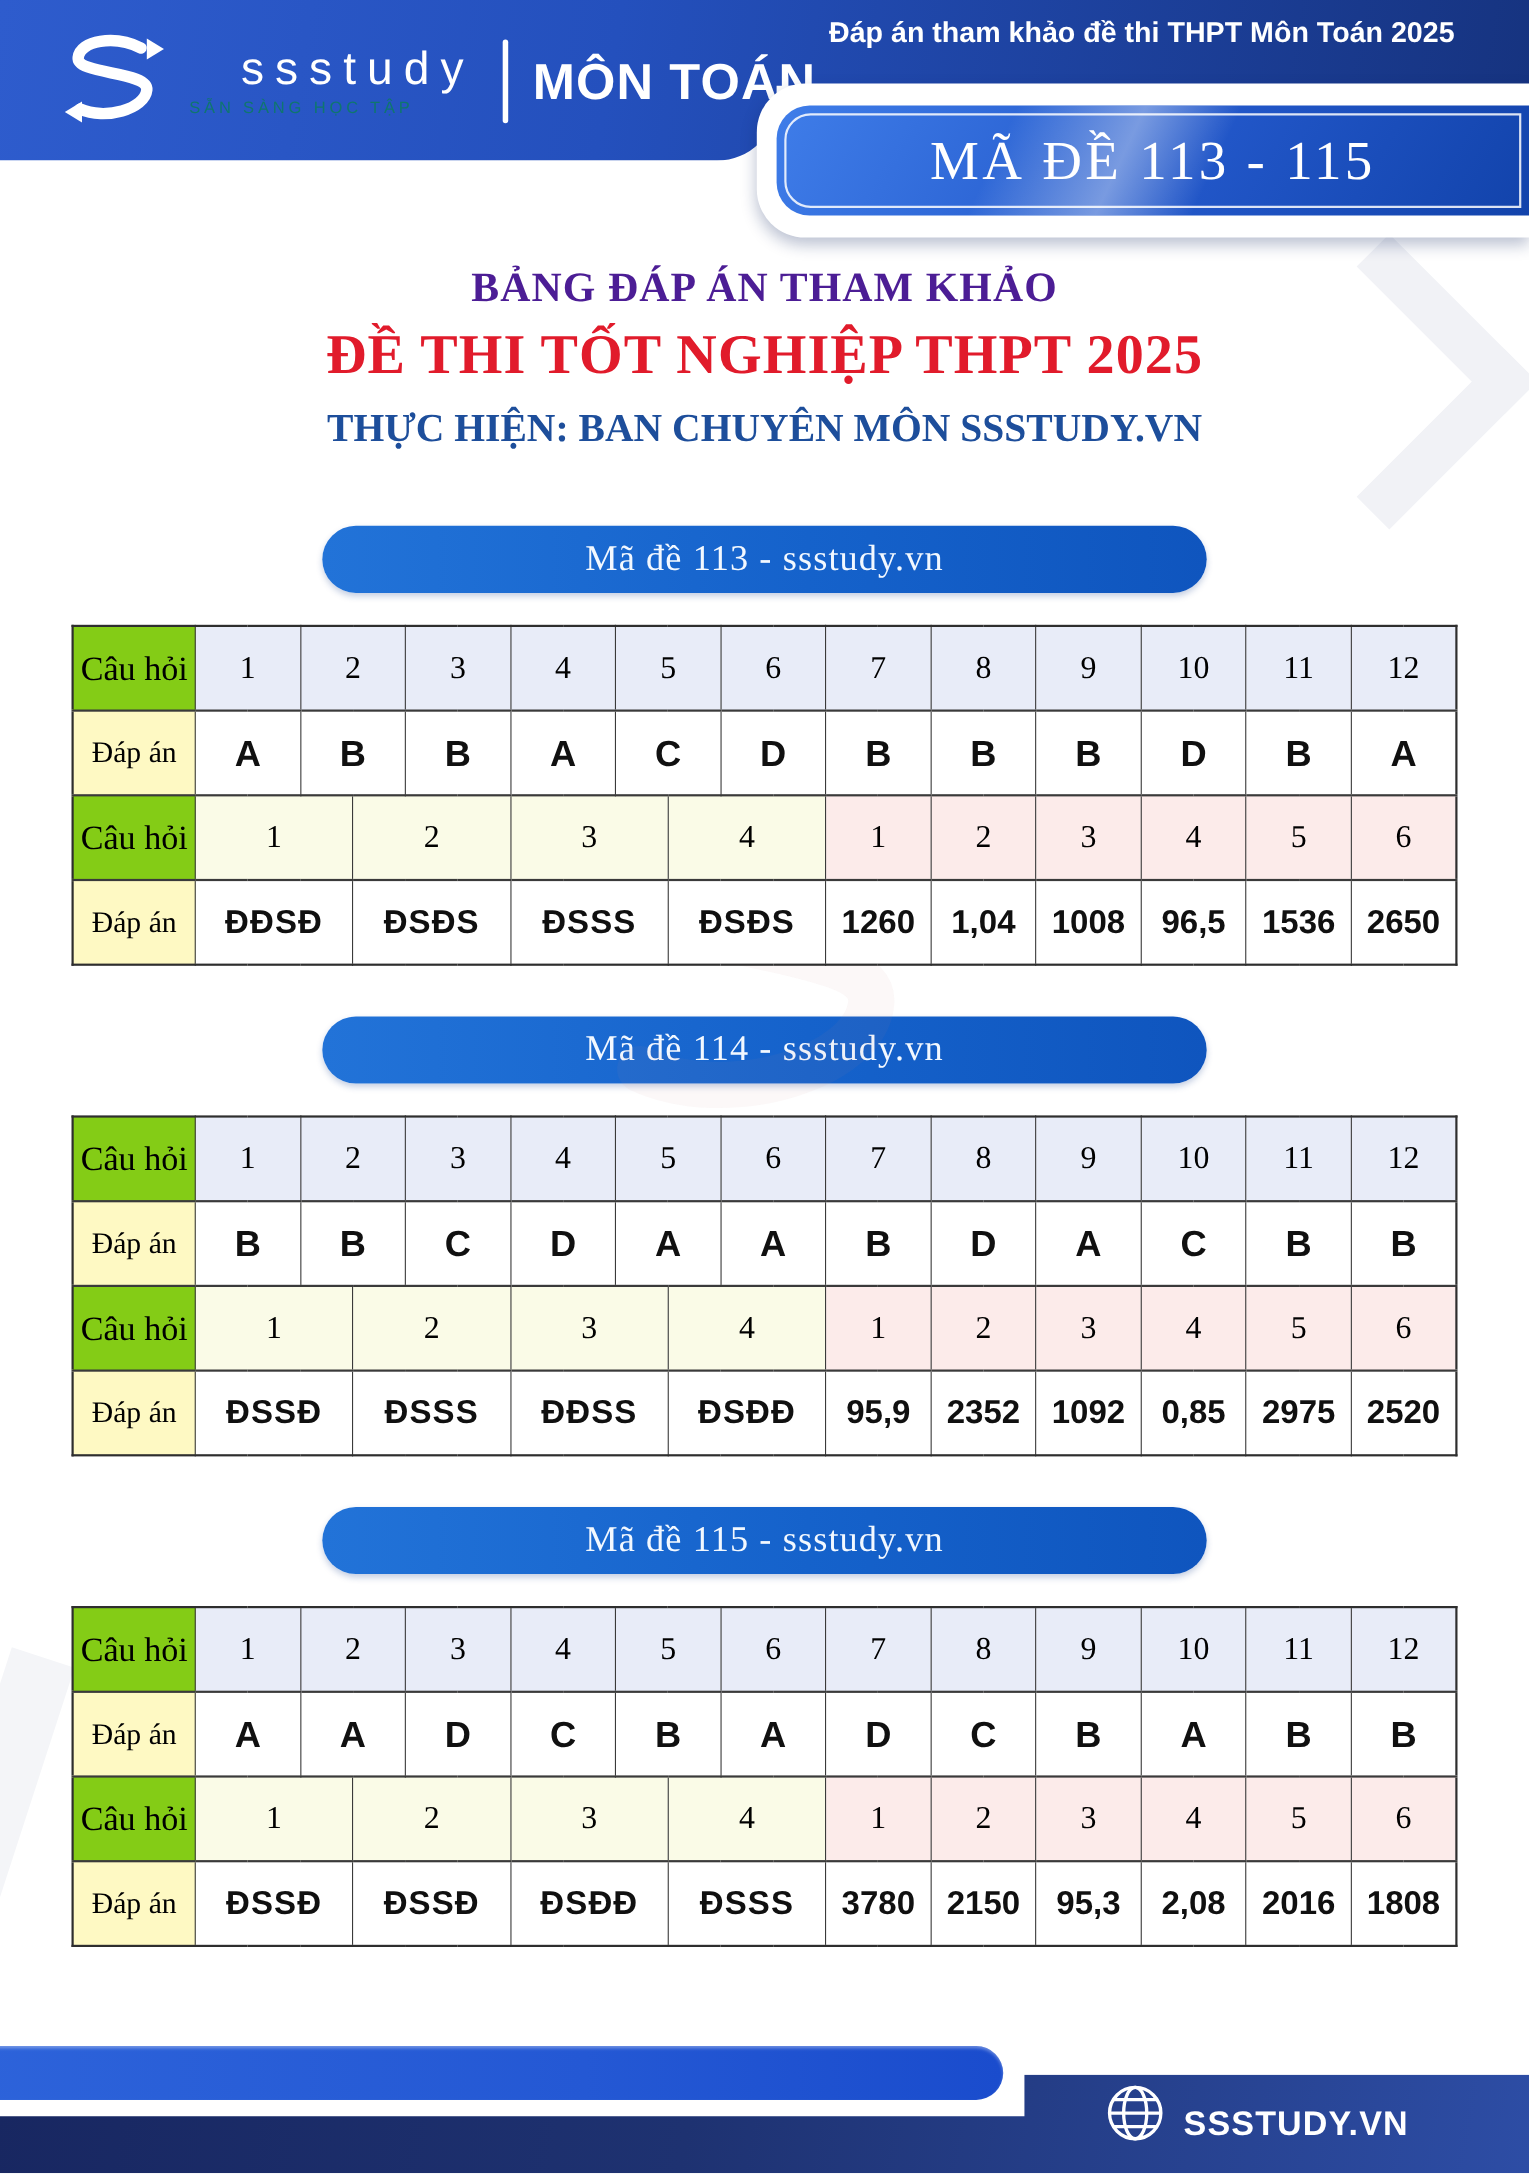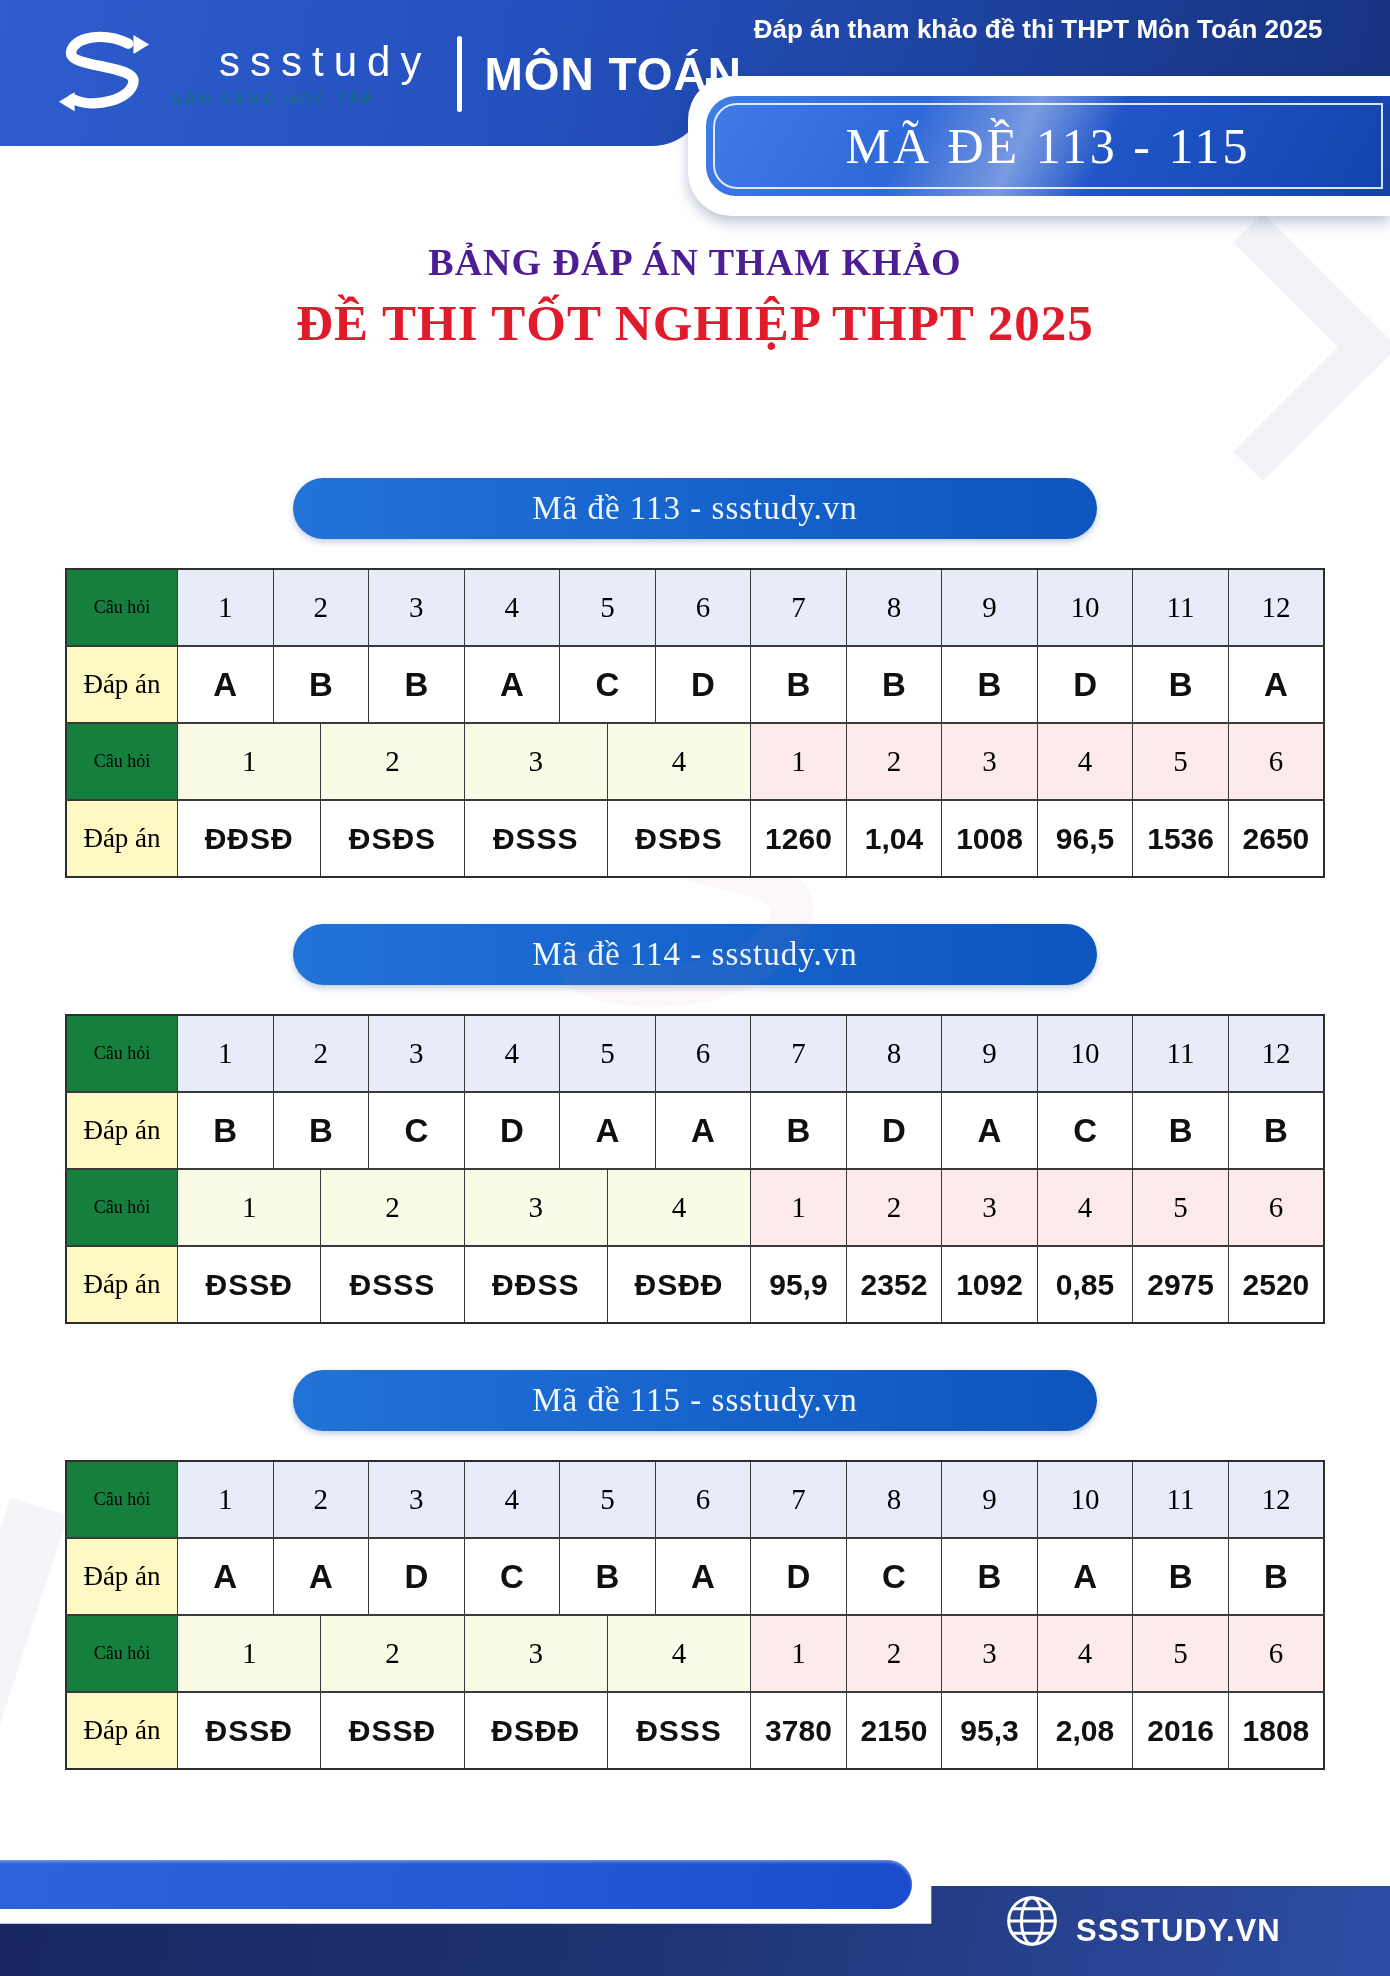--- a/index.html
+++ b/index.html
@@ -47,21 +47,21 @@
   .pill{width:804px;height:61px;margin:0 auto;border-radius:31px;
         background:linear-gradient(90deg,#2273d8 0%,#1562cb 55%,#0f55be 100%);
         box-shadow:0 3px 6px rgba(20,60,140,.25);
         display:flex;align-items:center;justify-content:center;}
   .pill-label{color:#f2f8ff;font-size:33px;letter-spacing:1px;}
   .ans-table{width:1260px;margin:29px auto 0;border-collapse:collapse;table-layout:fixed;
              border:2px solid #2e2e2e;position:relative;z-index:2;}
   .ans-table tr{height:77px;}
   .ans-table td{border:1px solid #3a3a3a;text-align:center;vertical-align:middle;padding:0;}
   .ans-table tr + tr td{border-top-width:2px;}
-  td.lab-hdr{width:110px;background:#15803d;font-size:18px;}
+  td.lab-hdr{width:110px;background:#84cc16;font-size:31px;}
   td.lab{width:110px;background:#fef9c3;font-size:27px;}
   td.q{font-size:29px;}
   td.mc{background:#e8ecf8;}
   td.tf{background:#fafbe7;}
   td.sh{background:#fcebea;}
   td.a{background:#fff;font-family:"Liberation Sans","DejaVu Sans",sans-serif;
        font-weight:700;font-size:33px;color:#101010;}
   td.tfa{font-size:30px;letter-spacing:1px;}
   td.sha{font-size:30px;}
 
@@ -117,20 +117,21 @@
 
   <div class="code-panel">
     <div class="code-inner">
       <span class="code-text">MÃ ĐỀ 113 - 115</span>
     </div>
   </div>
 
   <div class="titles">
     <div class="title-1">BẢNG ĐÁP ÁN THAM KHẢO</div>
     <div class="title-2">ĐỀ THI TỐT NGHIỆP THPT 2025</div>
+    <div class="title-3">THỰC HIỆN: BAN CHUYÊN MÔN SSSTUDY.VN</div>
   </div>
 
   <section class="answers-section" style="top:478px">
     <div class="pill">
       <span class="pill-label">Mã đề 113 - ssstudy.vn</span>
     </div>
     <table class="ans-table">
         <tbody>
           <tr>
             <td class="lab-hdr">Câu hỏi</td>

